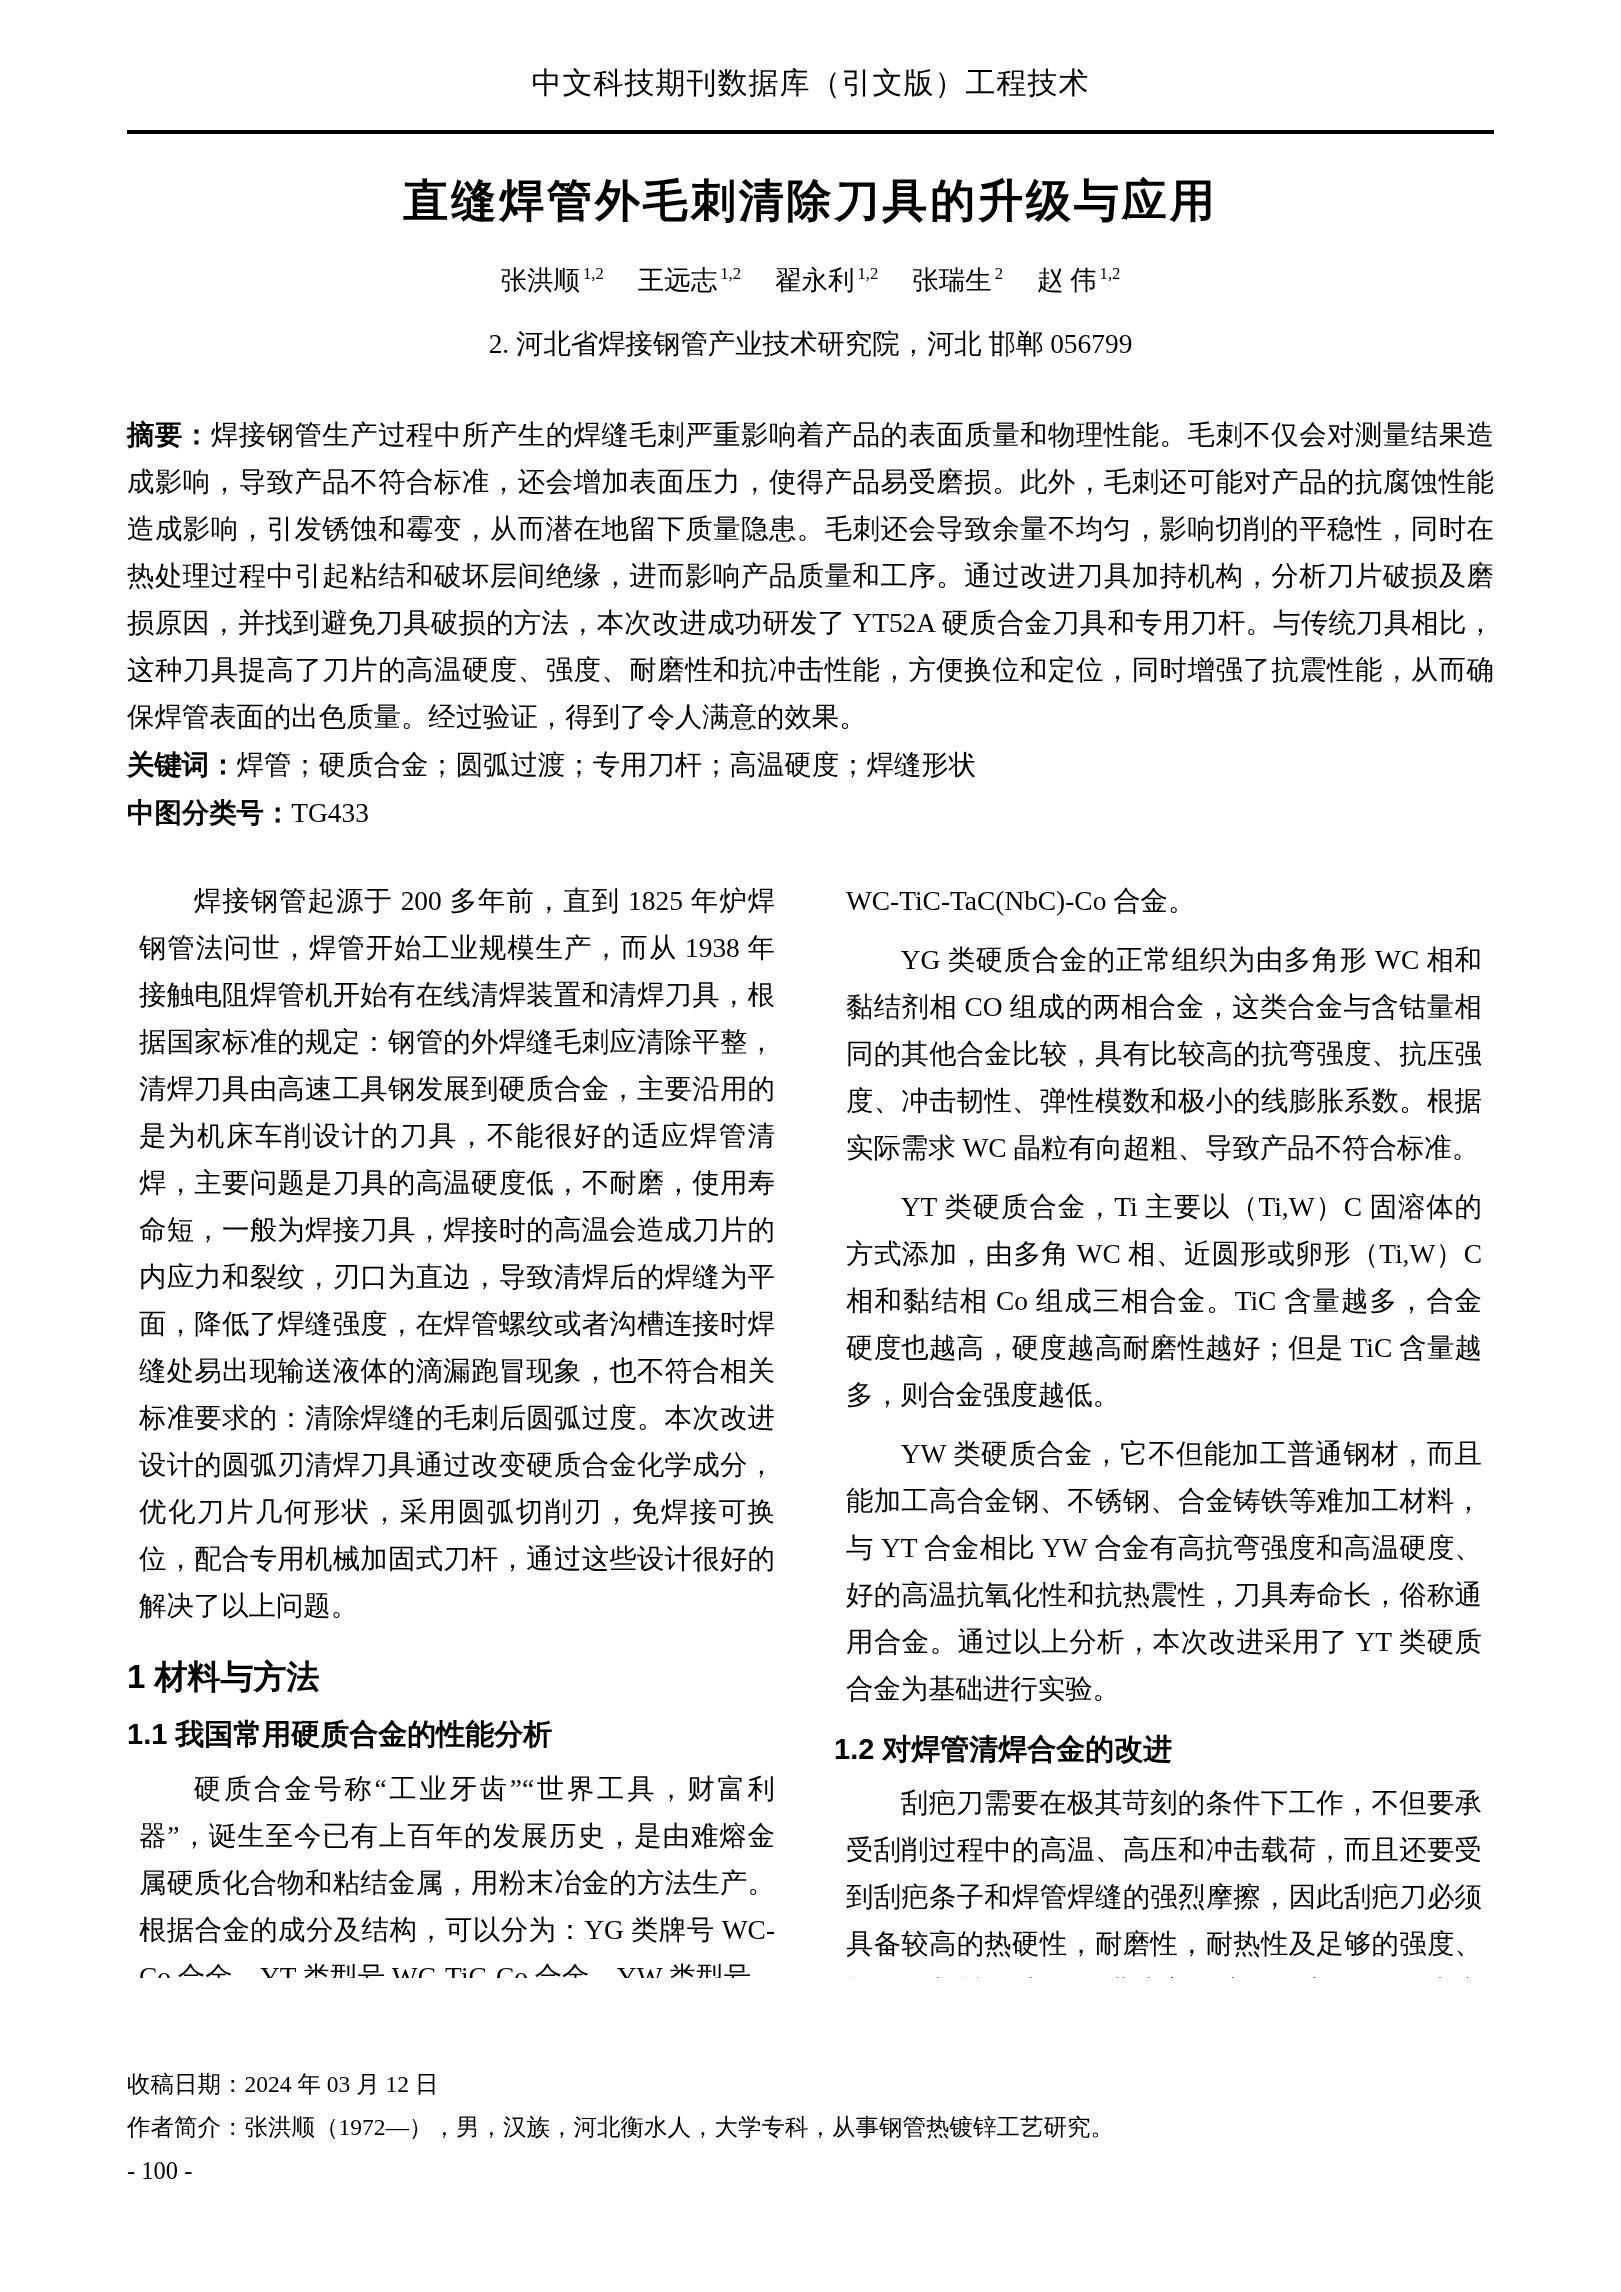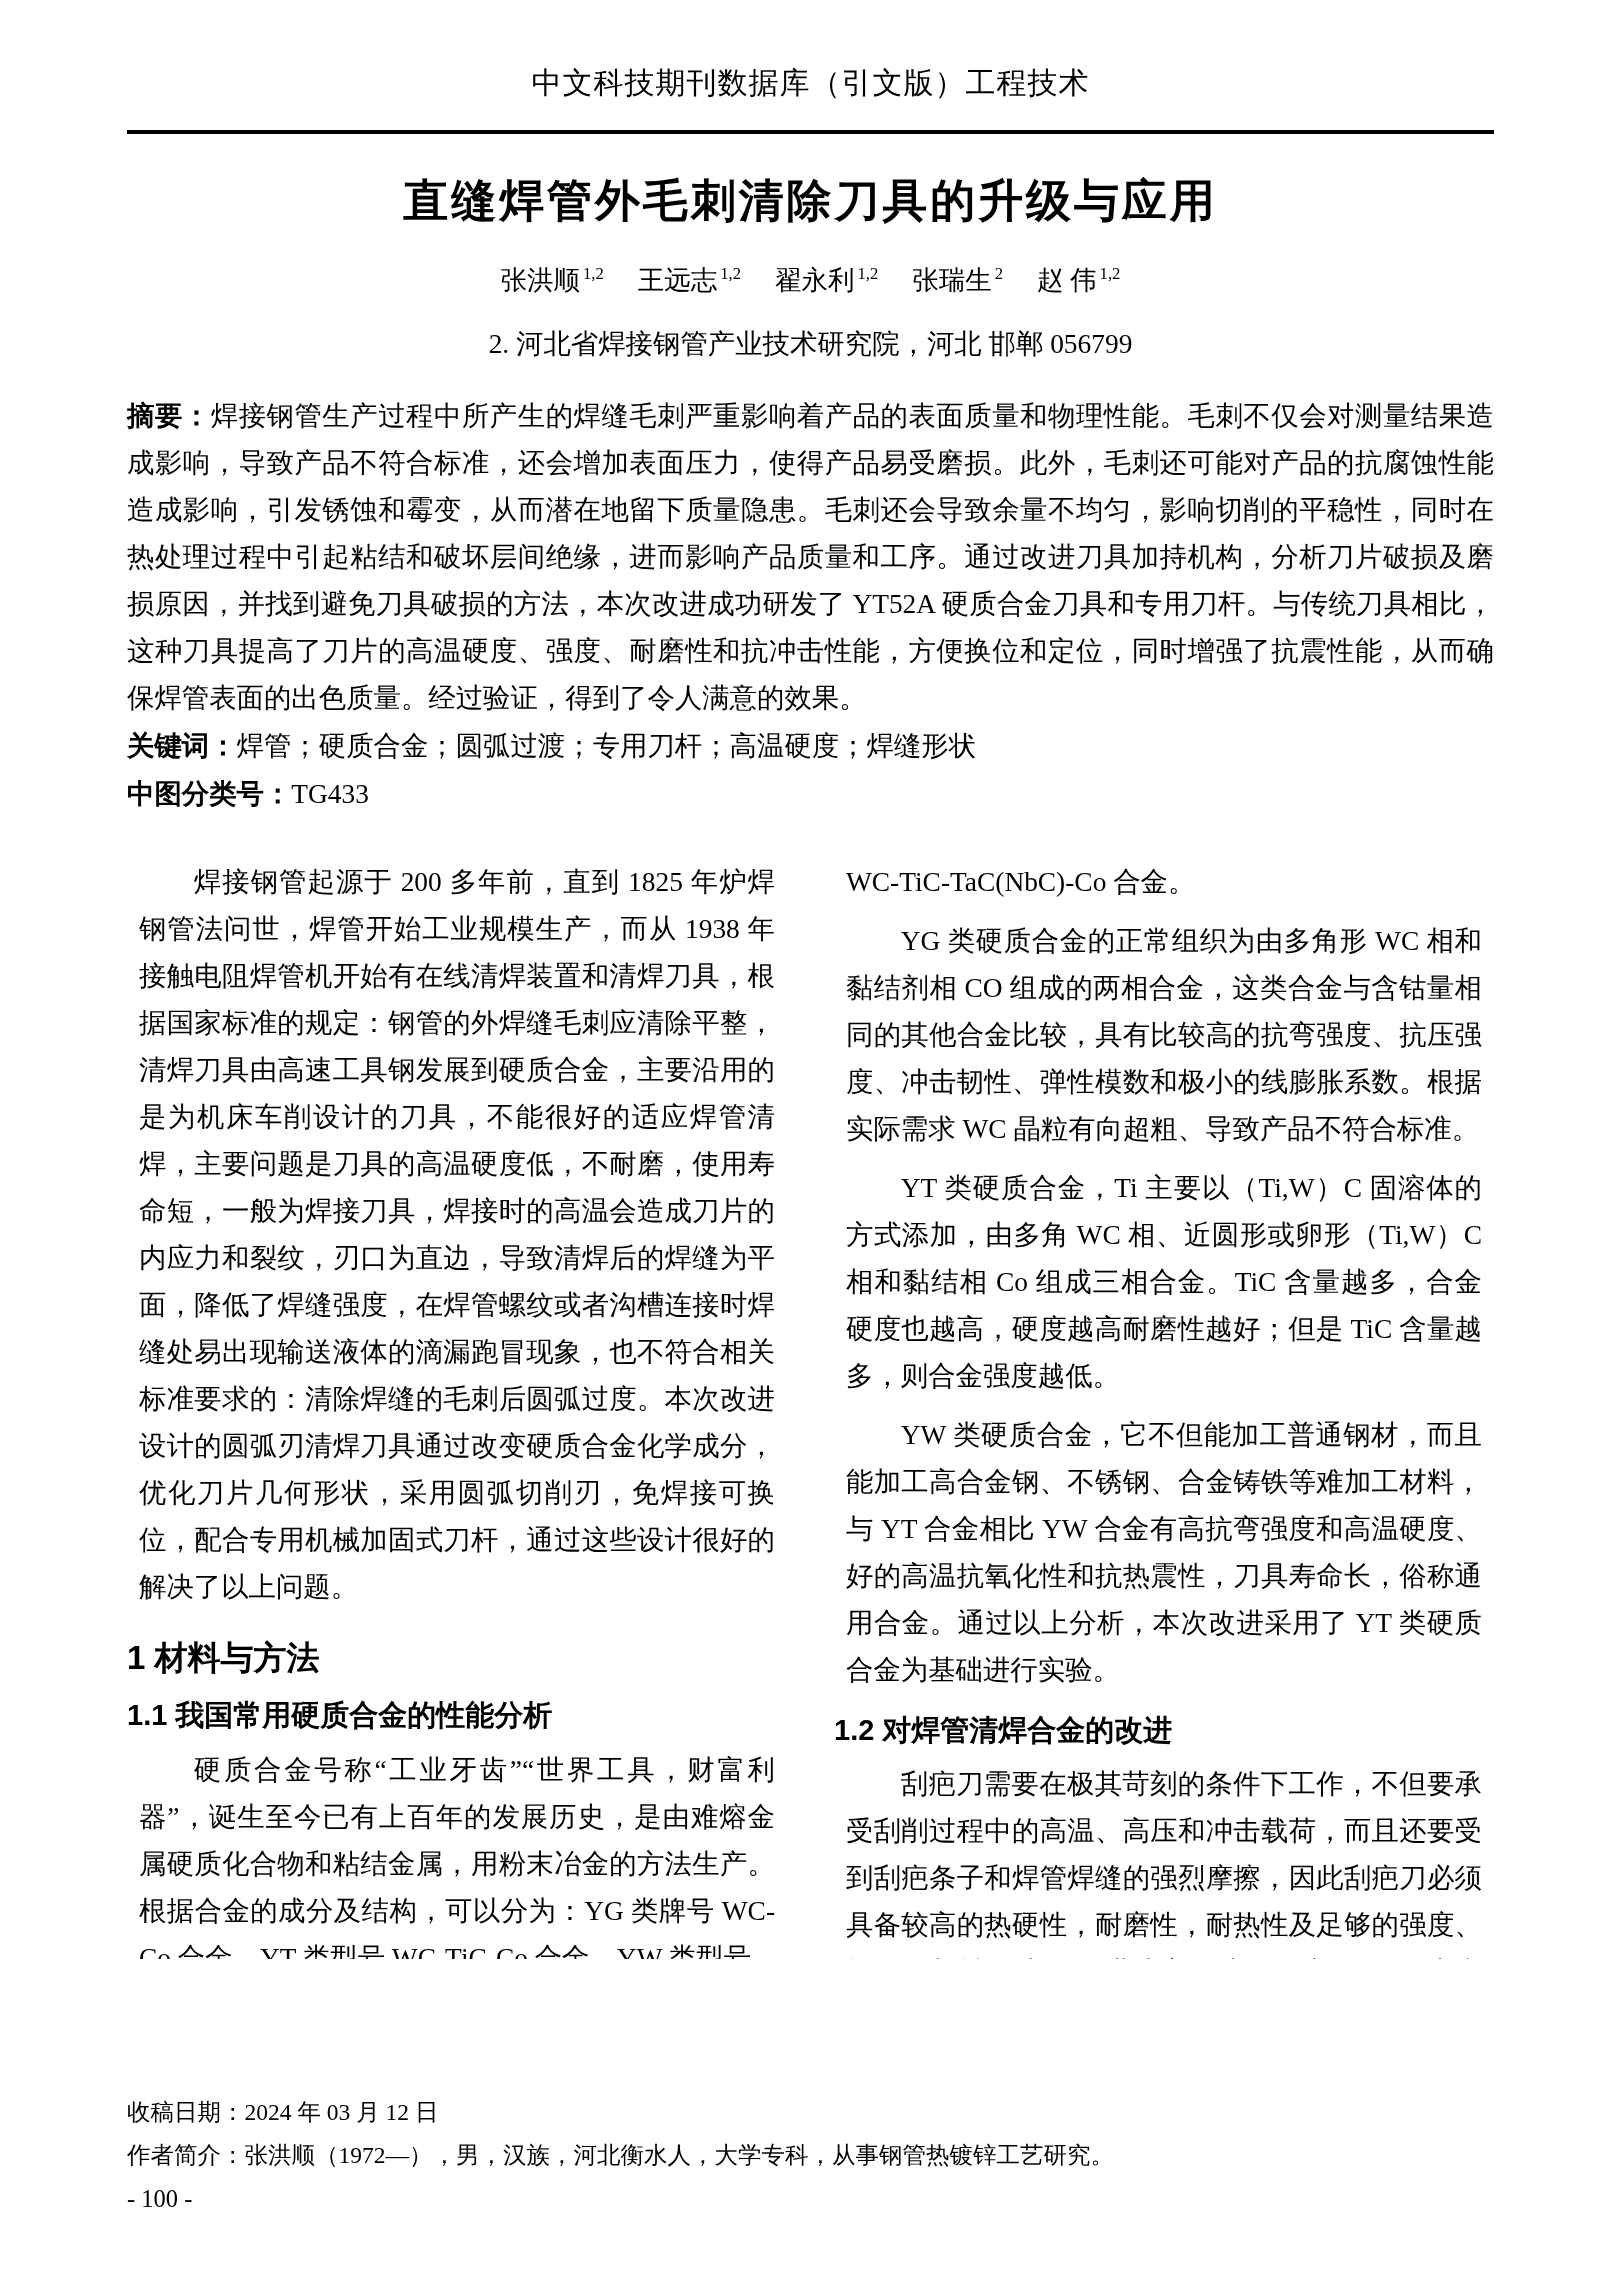--- a/index.html
+++ b/index.html
@@ -46,21 +46,21 @@
   .author .sup {
     font-size: 16.7px;
     vertical-align: super;
     margin-left: 2.9px;
   }
 
   .affiliations { margin-top: 19.6px; text-align: center; font-size: 27.4px; }
   .affiliation { line-height: 55px; }
 
   .meta-block {
-    margin-top: 20px;
+    margin-top: 39px;
     font-size: 27.4px;
     line-height: 47px;
     text-align: justify;
   }
   .meta-block p { margin: 0; }
   .lbl {
     font-weight: bold;
     font-family: "Liberation Sans", "DejaVu Sans", sans-serif;
   }
 
@@ -91,21 +91,20 @@
     text-align: left;
   }
 
   .footer {
     position: absolute;
     top: 2063px;
     left: 127px;
     right: 144px;
     font-size: 23.5px;
     line-height: 43px;
-    margin-top: 28px;
   }
   .footer .page-number { font-size: 24.5px; }
 </style>
 </head>
 <body>
 
 <div class="page">
 
   <div class="journal-header">中文科技期刊数据库（引文版）工程技术</div>
   <hr class="header-rule">

